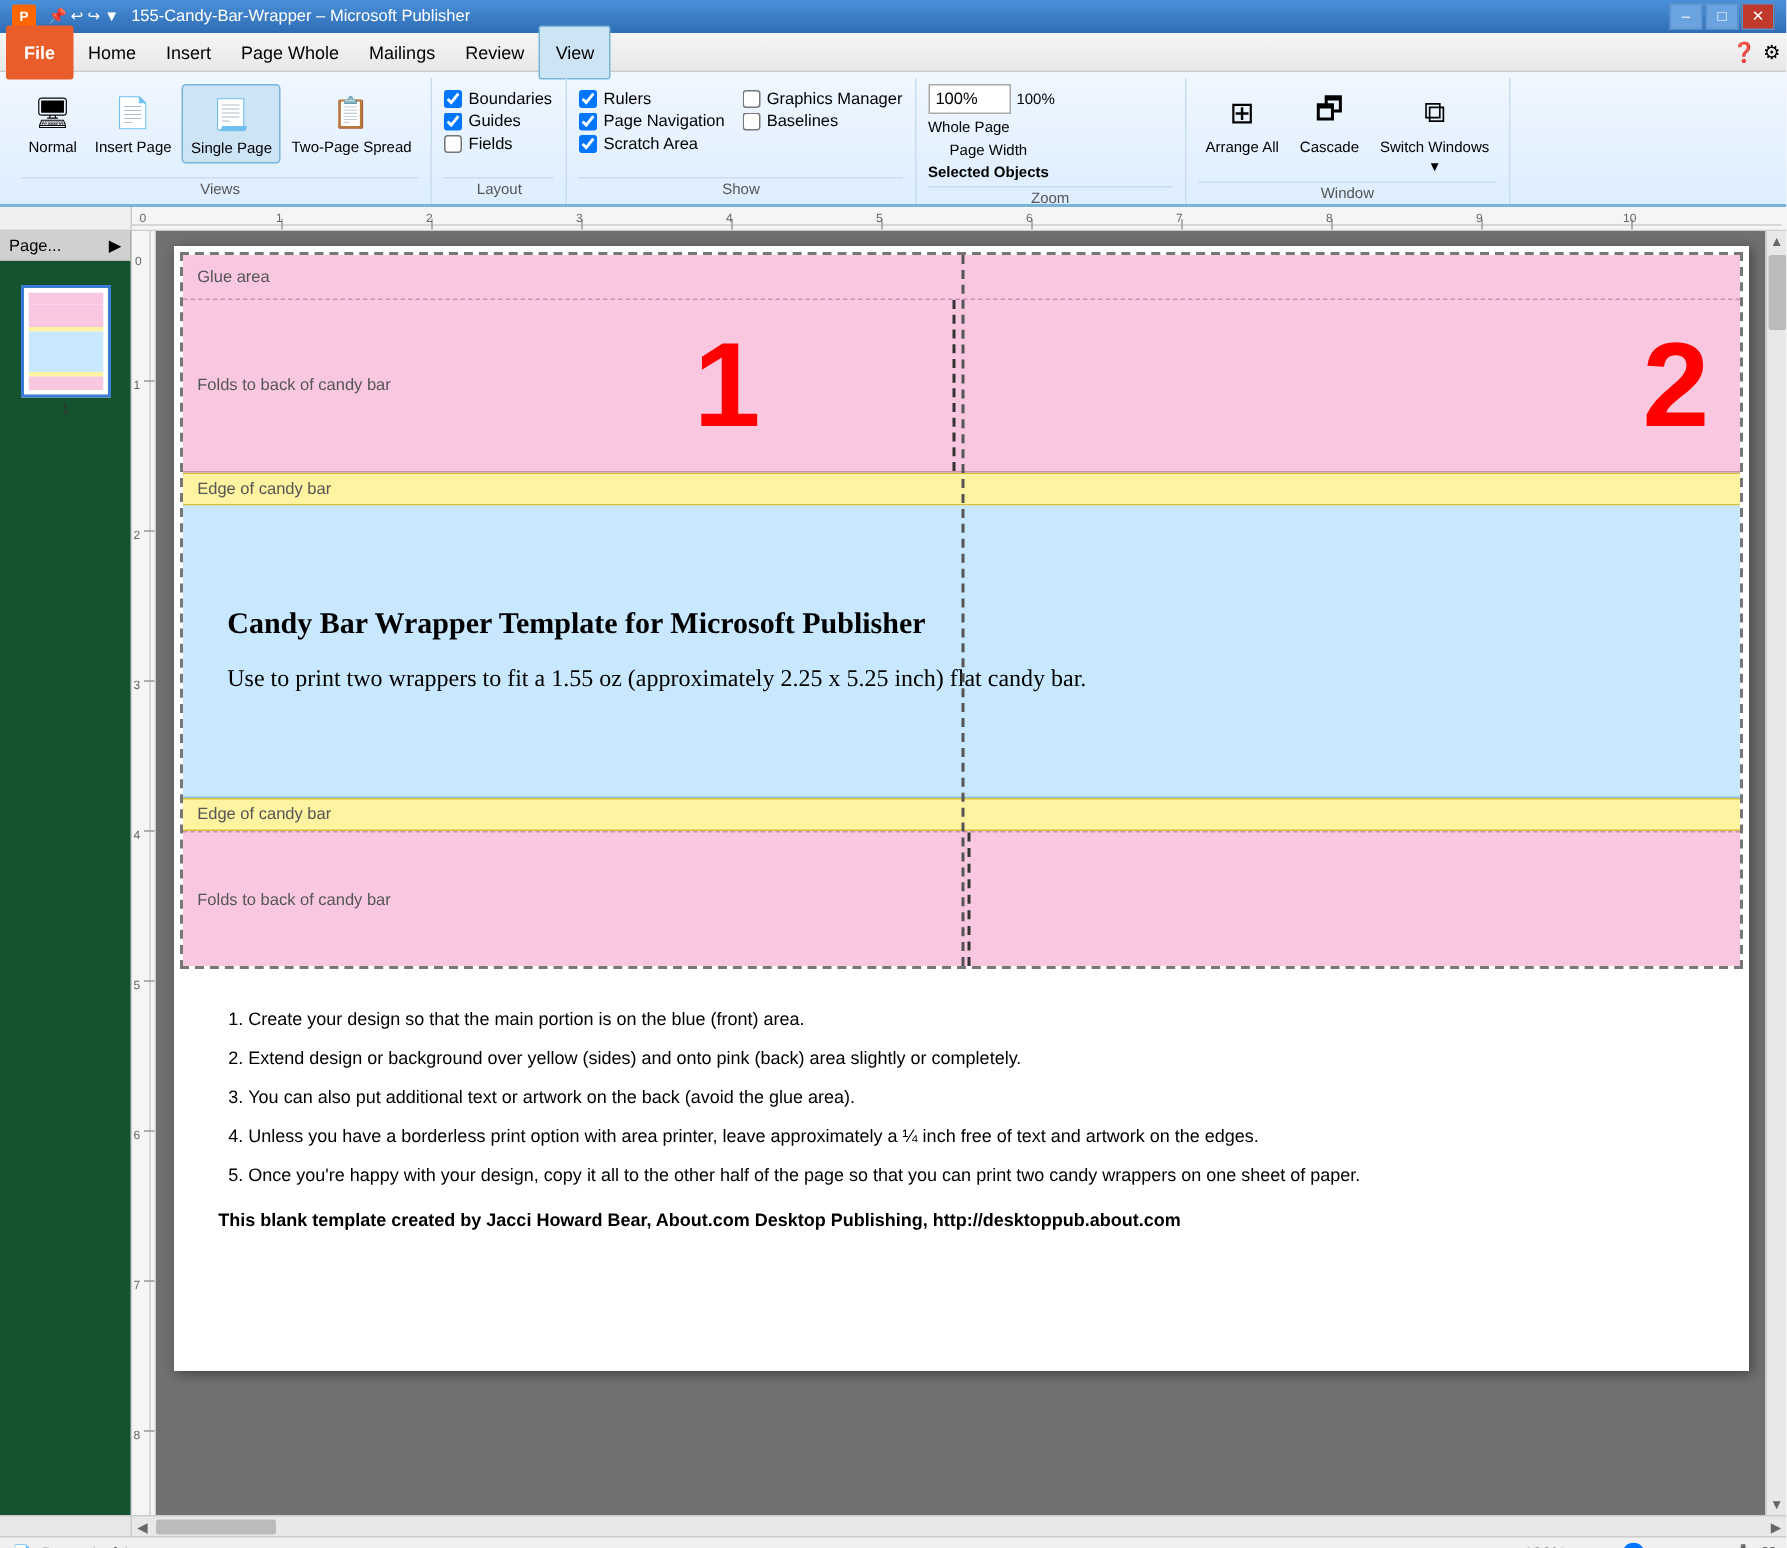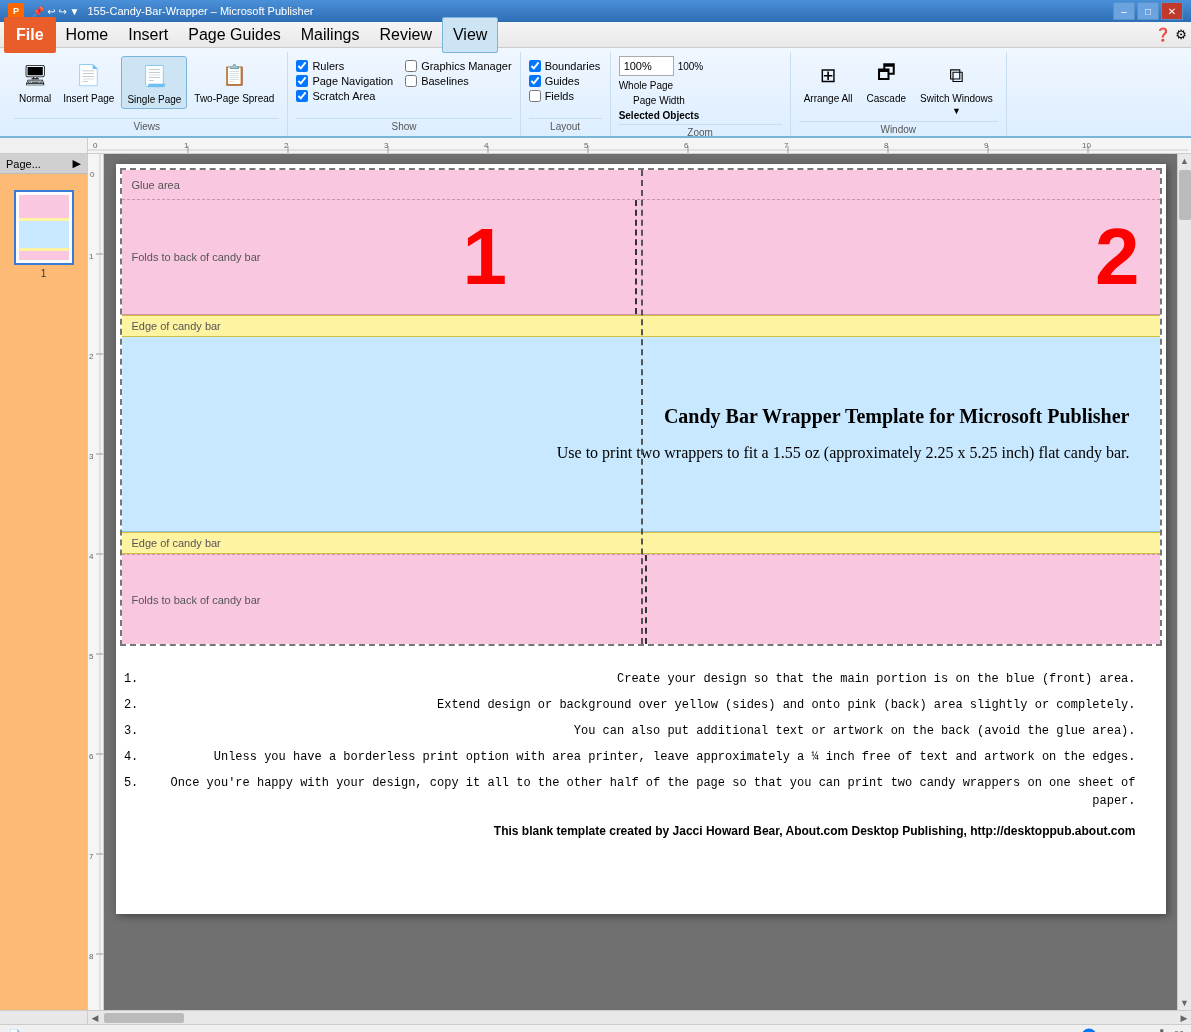--- a/index.html
+++ b/index.html
@@ -27,21 +27,21 @@
       background: linear-gradient(to bottom, #f5f5f5, #e8e8e8);
       height: 26px;
       display: flex;
       align-items: center;
       border-bottom: 1px solid #ccc;
       padding: 0 4px;
     }
     .menu-item {
       padding: 3px 10px;
       cursor: pointer;
-      font-size: 16px;
+      font-size: 12px;
       border-radius: 2px;
       height: 36px;
       display: flex;
       align-items: center;
     }
     .menu-item.active { background: #cde4f5; border: 1px solid #7ab4d8; }
     .menu-file { background: #e85d2a; color: white; border-radius: 2px; padding: 3px 12px; font-weight: bold; }
 
     
     .ribbon {
@@ -87,21 +87,21 @@
     .zoom-input { width: 55px; height: 20px; border: 1px solid #aaa; font-size: 11px; padding: 1px 4px; }
 
     
     .ruler-container { display: flex; }
     .ruler-corner { width: 88px; height: 16px; background: #f0f0f0; border-right: 1px solid #ccc; border-bottom: 1px solid #ccc; flex-shrink: 0; }
     .ruler-h { flex: 1; height: 16px; background: #f8f8f8; border-bottom: 1px solid #ccc; overflow: hidden; position: relative; }
 
     
     .pages-panel {
       width: 88px;
-      background: #fdba74;
+      background: #14532d;
       border-right: 1px solid #ccc;
       display: flex;
       flex-direction: column;
     }
     .pages-panel-header {
       background: #d0d0d0;
       padding: 3px 6px;
       font-size: 11px;
       display: flex;
       align-items: center;
@@ -131,21 +131,20 @@
       position: relative;
       overflow: hidden;
     }
     .page-canvas {
       background: white;
       width: 1060px;
       min-height: 800px;
       position: relative;
       box-shadow: 2px 2px 8px rgba(0,0,0,0.4);
       margin: 0 auto;
-      text-align: right;
     }
 
     
     .glue-area {
       background: #f9c8e0;
       height: 30px;
       display: flex;
       align-items: center;
       padding-left: 10px;
       font-size: 11px;
@@ -242,22 +241,22 @@
       border-right: 2px dashed #333;
     }
     .back-bottom-right { flex: 1; }
 
     
     .instructions {
       padding: 20px 30px;
       background: white;
     }
     .instructions ol {
+      margin-left: 20px;
       margin-bottom: 14px;
-      font-family: Liberation Mono, monospace;
     }
     .instructions li {
       font-size: 12px;
       margin-bottom: 8px;
       line-height: 1.5;
     }
     .instructions .credit {
       font-size: 12px;
       font-weight: bold;
     }
@@ -332,21 +331,21 @@
     <div class="title-bar-btn">–</div>
     <div class="title-bar-btn">□</div>
     <div class="title-bar-btn close">✕</div>
   </div>
 </div>
 
 <div class="menu-bar">
   <div class="menu-item menu-file">File</div>
   <div class="menu-item">Home</div>
   <div class="menu-item">Insert</div>
-  <div class="menu-item">Page Guides</div>
+  <div class="menu-item">Page Whole</div>
   <div class="menu-item">Mailings</div>
   <div class="menu-item">Review</div>
   <div class="menu-item active">View</div>
   <div style="margin-left:auto; display:flex; gap:4px; align-items:center;">
     <span style="font-size:13px; cursor:pointer;">❓</span>
     <span style="font-size:13px; cursor:pointer;">⚙</span>
   </div>
 </div>
 
 <div class="ribbon" style="height:90px; align-items:stretch;">
@@ -364,20 +363,40 @@
       <div class="ribbon-btn" style="min-width:38px; background:#cde4f5; border:1px solid #7ab4d8;">
         <div class="ribbon-btn-icon">📃</div>
         <span style="font-size:10px;">Single Page</span>
       </div>
       <div class="ribbon-btn" style="min-width:48px;">
         <div class="ribbon-btn-icon">📋</div>
         <span style="font-size:10px;">Two-Page Spread</span>
       </div>
     </div>
     <div class="ribbon-group-label">Views</div>
+  </div>
+
+  <div class="ribbon-group" style="min-width:90px;">
+    <div class="ribbon-group-content">
+      <div class="ribbon-checkbox-group">
+        <label class="ribbon-checkbox">
+          <input type="checkbox" checked="" style="">
+          <span>Boundaries</span>
+        </label>
+        <label class="ribbon-checkbox">
+          <input type="checkbox" checked="" style="">
+          <span>Guides</span>
+        </label>
+        <label class="ribbon-checkbox">
+          <input type="checkbox" style="">
+          <span>Fields</span>
+        </label>
+      </div>
+    </div>
+    <div class="ribbon-group-label">Layout</div>
   </div>
 
   <div class="ribbon-group" style="min-width:190px;">
     <div class="ribbon-group-content">
       <div class="show-group">
         <div class="ribbon-checkbox-group">
           <label class="ribbon-checkbox">
             <input type="checkbox" checked="" style="">
             <span>Rulers</span>
           </label>
@@ -398,40 +417,20 @@
           <label class="ribbon-checkbox">
             <input type="checkbox" style="">
             <span>Baselines</span>
           </label>
         </div>
       </div>
     </div>
     <div class="ribbon-group-label">Show</div>
   </div>
 
-  <div class="ribbon-group" style="min-width:90px;">
-    <div class="ribbon-group-content">
-      <div class="ribbon-checkbox-group">
-        <label class="ribbon-checkbox">
-          <input type="checkbox" checked="" style="">
-          <span>Boundaries</span>
-        </label>
-        <label class="ribbon-checkbox">
-          <input type="checkbox" checked="" style="">
-          <span>Guides</span>
-        </label>
-        <label class="ribbon-checkbox">
-          <input type="checkbox" style="">
-          <span>Fields</span>
-        </label>
-      </div>
-    </div>
-    <div class="ribbon-group-label">Layout</div>
-  </div>
-
   <div class="ribbon-group" style="min-width:180px;">
     <div class="ribbon-group-content" style="flex-direction:column; gap:3px; align-items:flex-start;">
       <div style="display:flex; align-items:center; gap:4px;">
         <input type="text" class="zoom-input" value="100%" style="width: 55px; height: 20px; border: 1px solid rgb(170, 170, 170); font-size: 11px; padding: 1px 4px;">
         <span style="font-size:10px;">100%</span>
       </div>
       <div style="display:flex; flex-direction:column; gap:2px;">
         <button style="font-size:10px; background:none; border:none; cursor:pointer; text-align:left; padding:1px 0;">Whole Page</button>
         <button style="font-size:10px; background:none; border:none; cursor:pointer; text-align:center; padding:1px 0;">Page Width</button>
         <button style="font-size:10px; background:none; border:none; cursor:pointer; text-align:left; padding:1px 0;font-weight:bold;">Selected Objects</button>

